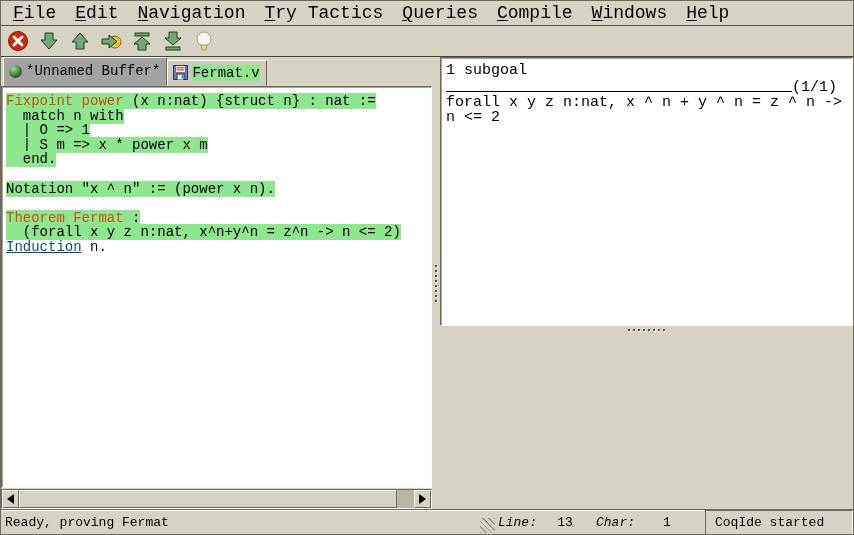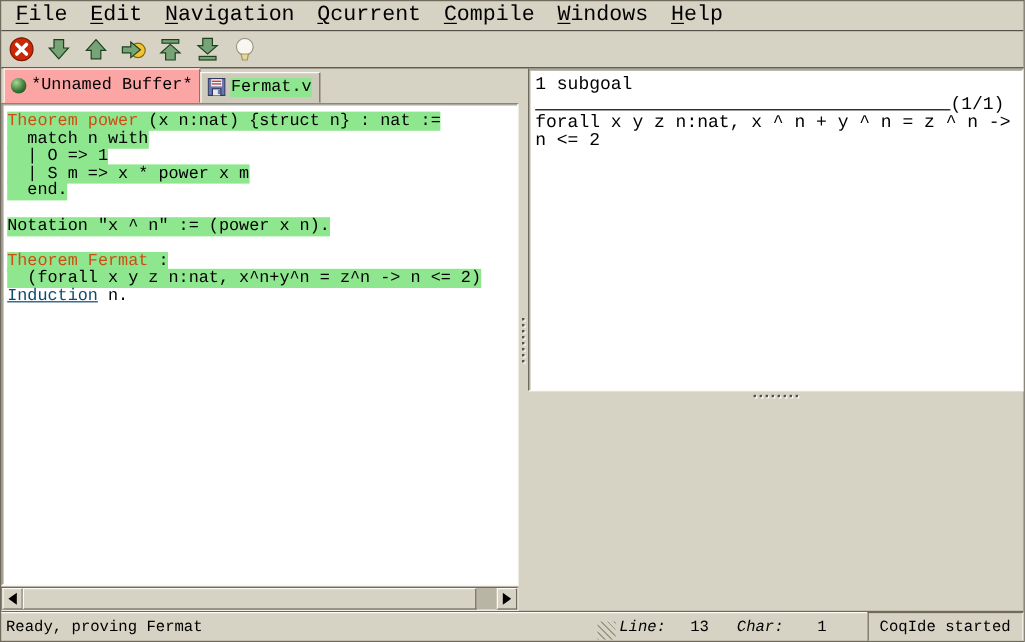--- a/index.html
+++ b/index.html
@@ -16,21 +16,21 @@
   
   .toolbar{height:31px;display:flex;align-items:center;gap:7px;padding-left:5px;
     border-bottom:1px solid #45423a;}
   .tool-btn{width:24px;height:24px;display:flex;align-items:center;justify-content:center;}
 
   
   .main{display:flex;height:452px;align-items:stretch;}
   .left-panel{width:431px;display:flex;flex-direction:column;}
   .tabrow{height:29px;display:flex;align-items:flex-end;padding-left:2px;}
   .tab{display:flex;align-items:center;gap:4px;font-size:14px;padding:3px 6px 4px 5px;
-    background:#fca5a5;border:1px solid;border-color:#fcfaf2 #6e6a5c transparent #fcfaf2;}
+    background:#a3a3a3;border:1px solid;border-color:#fcfaf2 #6e6a5c transparent #fcfaf2;}
   .tab.active{height:29px;}
   .tab.inactive{height:26px;background:#cfcbbc;}
   .tab-label{white-space:pre;}
   .tab-label.green{background:#8ee68e;}
   .sphere{width:13px;height:13px;border-radius:50%;
     background:radial-gradient(circle at 35% 30%, #a8d898, #3a7a36 55%, #143814);}
 
   .editor{flex:1;background:#fff;border:1px solid;border-color:#6e6a5c #fcfaf2 #fcfaf2 #6e6a5c;
     box-shadow:inset 1px 1px 0 #a9a596;padding:7px 0 0 4px;font-size:14px;line-height:14.6px;overflow:hidden;}
   .cl{white-space:pre;min-height:14.6px;}
@@ -66,33 +66,34 @@
   
   .statusbar{height:26px;display:flex;align-items:center;border-top:1px solid #6e6a5c;
     box-shadow:inset 0 1px 0 #fcfaf2;font-size:13px;}
   .status-left{flex:1;padding:0 4px;white-space:pre;align-self:center;}
   .grip{width:15px;height:15px;align-self:flex-end;margin-bottom:2px;
     background:repeating-linear-gradient(45deg,#9b9786 0 1px,transparent 1px 4px);}
   .lc-label{white-space:pre;padding-left:3px;font-style:italic;}
   .lc-value{display:inline-block;text-align:center;white-space:pre;}
   .lc-value.line{width:56px;}
   .lc-value.char{width:64px;}
-  .app-status{width:130px;height:100%;display:flex;align-items:center;padding-left:9px;margin-left:6px;
+  .app-status{width:148px;height:100%;display:flex;align-items:center;padding-left:9px;margin-left:6px;
     border:1px solid;border-color:#6e6a5c #fcfaf2 #fcfaf2 #6e6a5c;white-space:pre;font-family:Liberation Mono, monospace;}
 </style>
 </head>
 <body>
 
 <div class="window">
 
   <div class="menubar">
     <span class="menu-item"><span class="accel">F</span><span>ile</span></span>
     <span class="menu-item"><span class="accel">E</span><span>dit</span></span>
     <span class="menu-item"><span class="accel">N</span><span>avigation</span></span>
-    <span class="menu-item"><span class="accel">Q</span><span>current</span></span>
+    <span class="menu-item"><span class="accel">T</span><span>ry Tactics</span></span>
+    <span class="menu-item"><span class="accel">Q</span><span>ueries</span></span>
     <span class="menu-item"><span class="accel">C</span><span>ompile</span></span>
     <span class="menu-item"><span class="accel">W</span><span>indows</span></span>
     <span class="menu-item"><span class="accel">H</span><span>elp</span></span>
   </div>
 
   <div class="toolbar">
     <div class="tool-btn">
       <svg width="22" height="22" viewBox="0 0 22 22">
         <circle cx="11" cy="11" r="9.5" fill="#cc2807" stroke="#7e1a02"></circle>
         <path d="M7 7 L15 15 M15 7 L7 15" stroke="#fff" stroke-width="3" stroke-linecap="round"></path>
@@ -149,21 +150,21 @@
             <rect x="3.6" y="2.2" width="7.8" height="1.1" fill="#cc3333"></rect>
             <rect x="3.6" y="4.4" width="7.8" height="1.1" fill="#cc3333"></rect>
             <rect x="4" y="9" width="7" height="6" fill="#e8e8e8" stroke="#2e3a60"></rect>
             <rect x="8.6" y="10" width="1.8" height="3.4" fill="#6a79ad"></rect>
           </svg>
           <span class="tab-label green">Fermat.v</span>
         </div>
       </div>
 
       <div class="editor">
-        <div class="cl"><span class="hl"><span class="kw">Theorem power</span><span> (x n:nat) {struct n} : nat :=</span></span></div>
+        <div class="cl"><span class="hl"><span class="kw">Fixpoint power</span><span> (x n:nat) {struct n} : nat :=</span></span></div>
         <div class="cl"><span class="hl">  match n with</span></div>
         <div class="cl"><span class="hl">  | O =&gt; 1</span></div>
         <div class="cl"><span class="hl">  | S m =&gt; x * power x m</span></div>
         <div class="cl"><span class="hl">  end.</span></div>
         <div class="cl"></div>
         <div class="cl"><span class="hl">Notation "x ^ n" := (power x n).</span></div>
         <div class="cl"></div>
         <div class="cl"><span class="hl"><span class="kw">Theorem Fermat</span><span> :</span></span></div>
         <div class="cl"><span class="hl">  (forall x y z n:nat, x^n+y^n = z^n -&gt; n &lt;= 2)</span></div>
         <div class="cl"><span class="err">Induction</span><span> n.</span></div>

